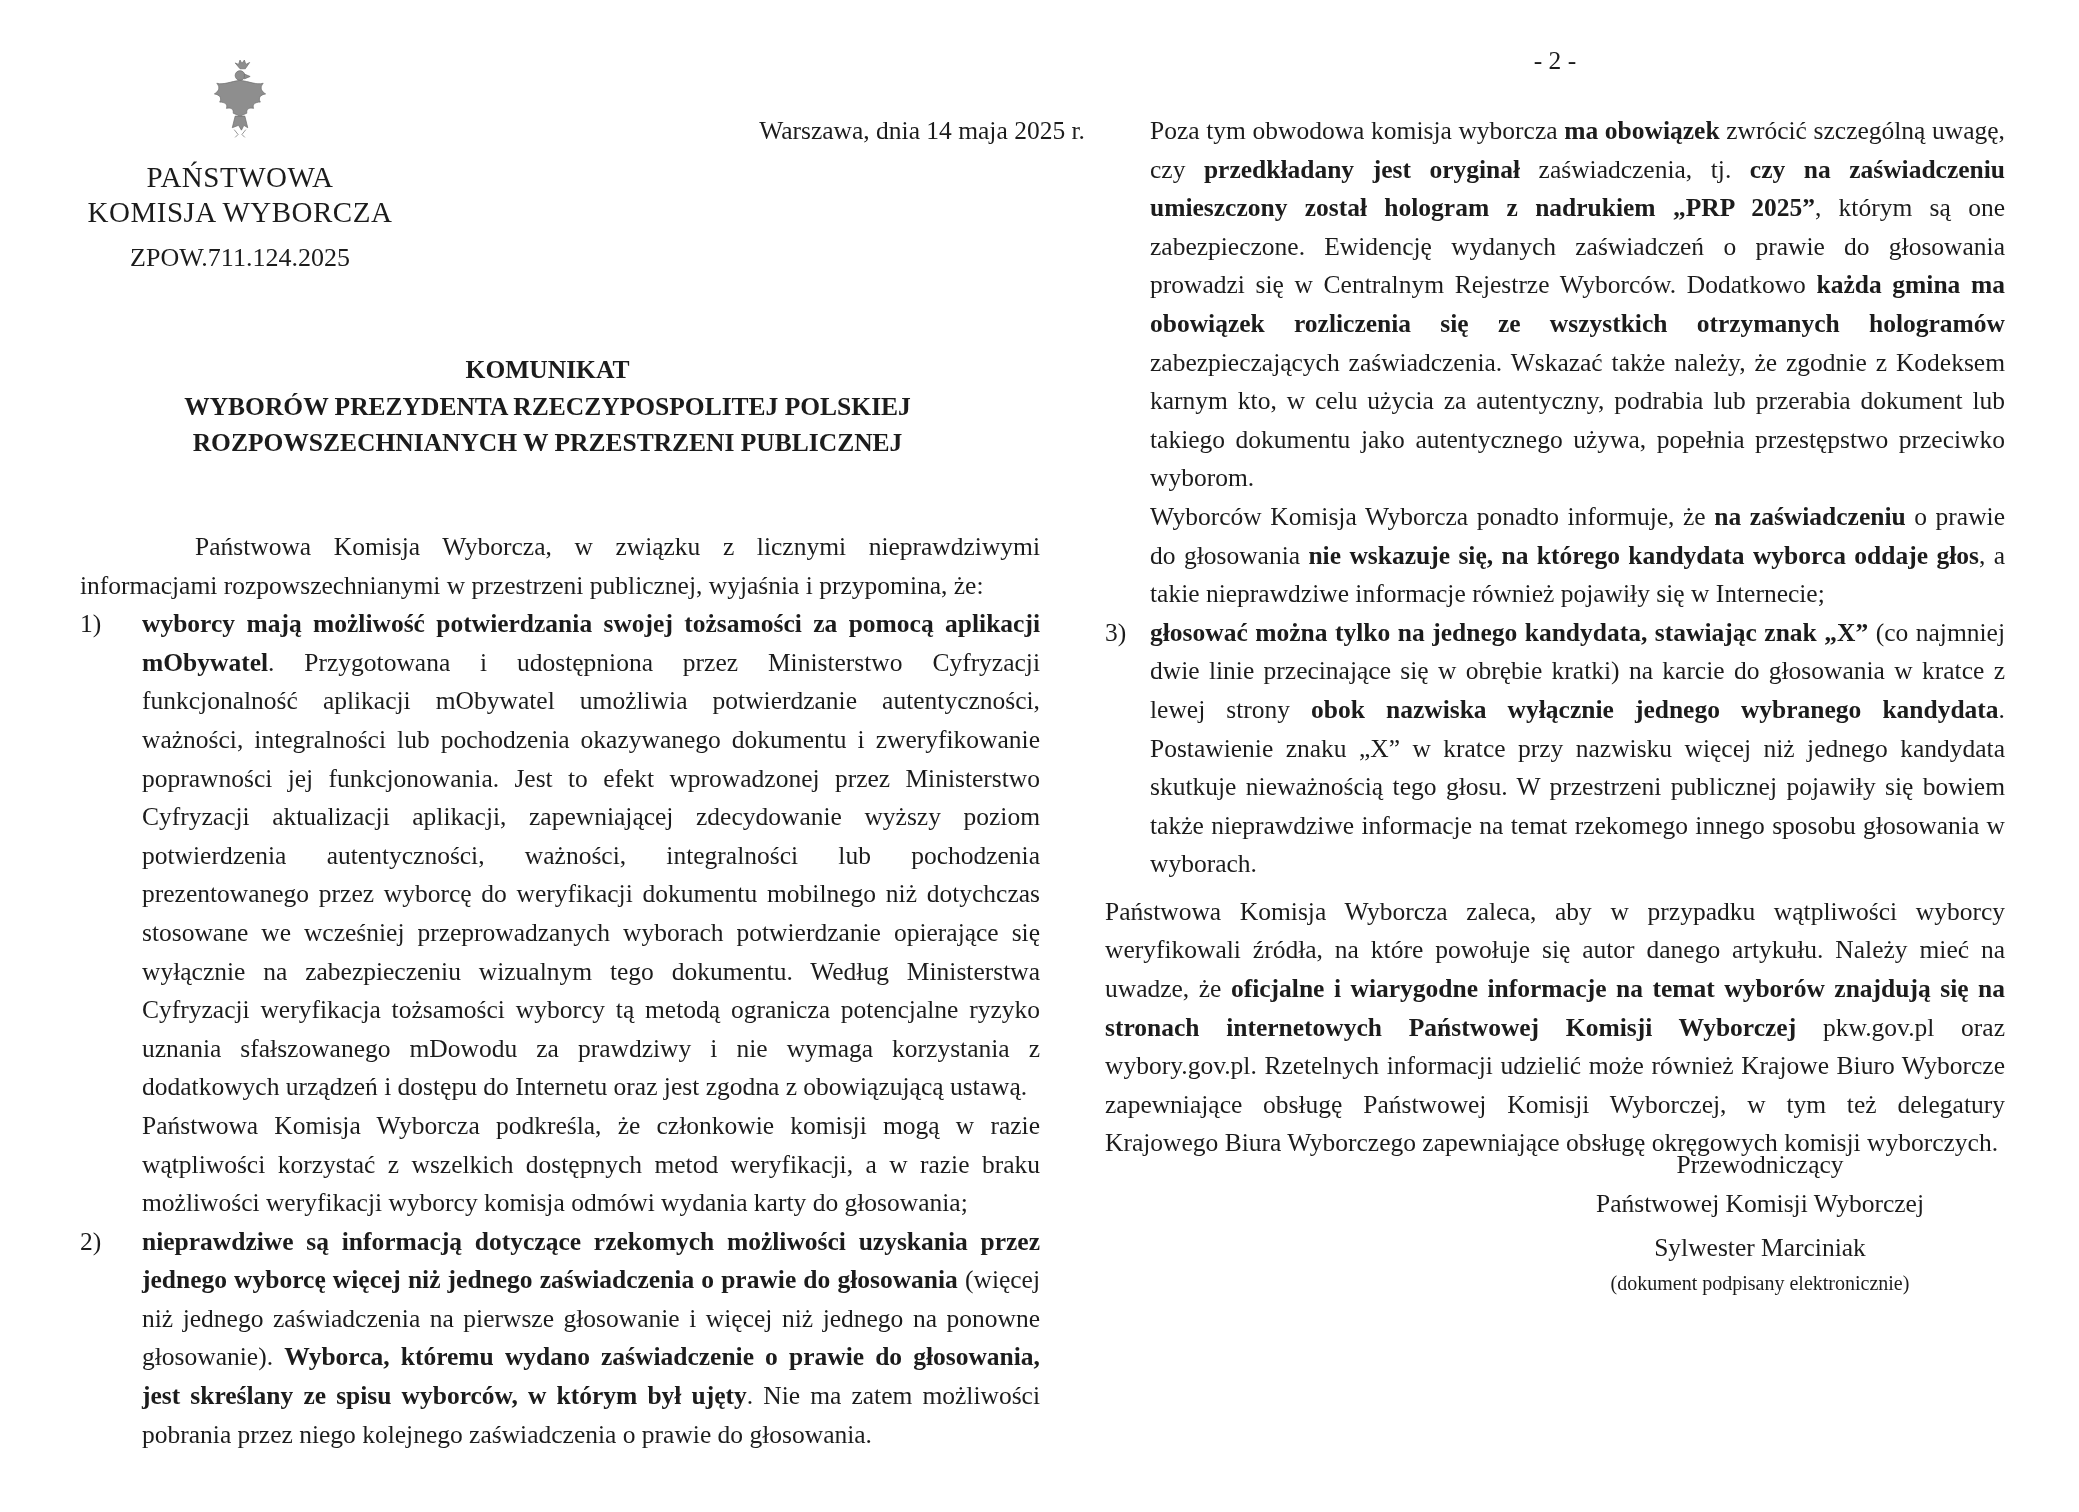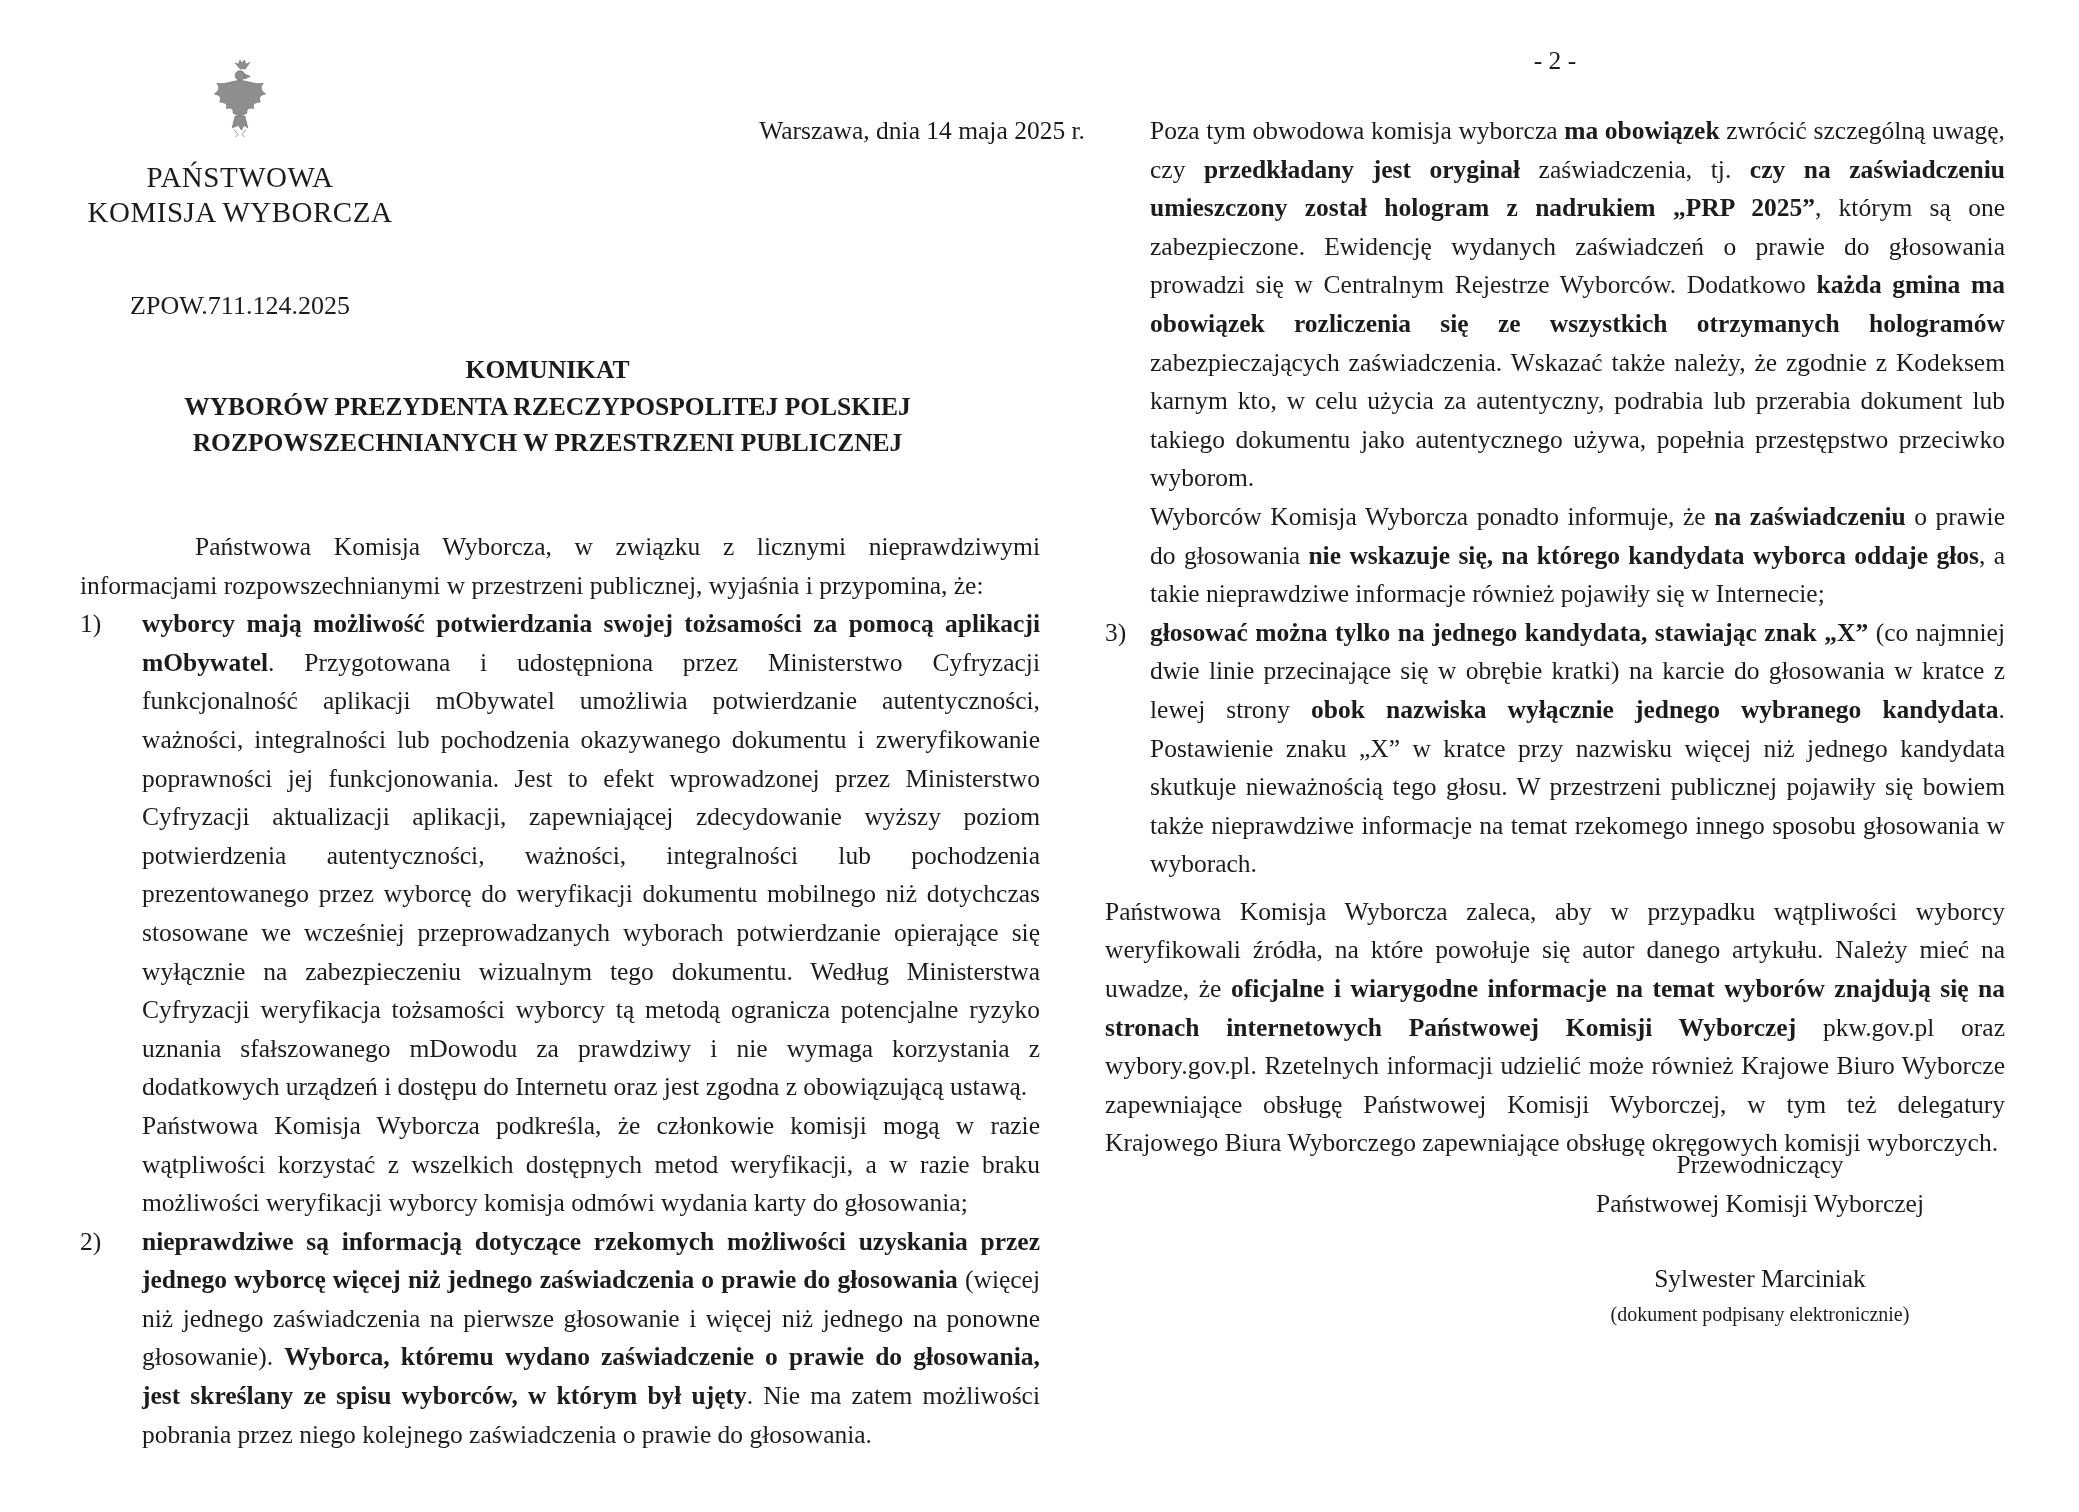--- a/index.html
+++ b/index.html
@@ -15,21 +15,21 @@
   #page1 { left: 80px; width: 960px; }
   #page2 { left: 1105px; width: 900px; }
 
   
   .emblem-wrap { position: absolute; top: 58px; left: 0; width: 320px; text-align: center; }
   .org-name {
     position: absolute; top: 160px; left: 0; width: 320px;
     text-align: center; font-weight: normal; font-size: 29px; line-height: 35px;
     letter-spacing: 0.5px;
   }
-  .ref-number { position: absolute; top: 243px; left: 0; width: 320px; text-align: center; font-size: 26px; margin-top: 48px; }
+  .ref-number { position: absolute; top: 243px; left: 0; width: 320px; text-align: center; font-size: 26px; }
   .dateline { position: absolute; top: 116px; left: 520px; width: 485px; text-align: right; font-size: 25.5px; }
 
   
   .doc-title {
     position: absolute; top: 352px; left: 0; width: 935px;
     text-align: center; font-weight: bold; font-size: 25.5px; line-height: 36.5px;
   }
 
   
   .body-text { position: absolute; left: 0; font-size: 25.5px; line-height: 38.6px; text-align: justify; }
@@ -41,21 +41,21 @@
   #page2 .hang { padding-left: 45px; }
   .marker { position: absolute; left: 0; top: 0; }
   .b { font-weight: bold; }
   .gap-top { margin-top: 9px; }
 
   
   .page-number { position: absolute; top: 46px; left: 0; width: 900px; text-align: center; font-size: 25.5px; }
 
   
   .signature { position: absolute; top: 1146px; left: 415px; width: 480px; text-align: center; font-size: 25.5px; line-height: 38.6px; }
-  .signature .sig-name { margin-top: 37px; }
+  .signature .sig-name { margin-top: 6px; }
   .signature .sig-note { font-size: 20px; line-height: 26px; margin-top: 2px; }
 
   .eagle-svg { display: inline-block; }
 </style>
 </head>
 <body>
 
 <div class="col" id="page1">
 
   <div class="emblem-wrap">

